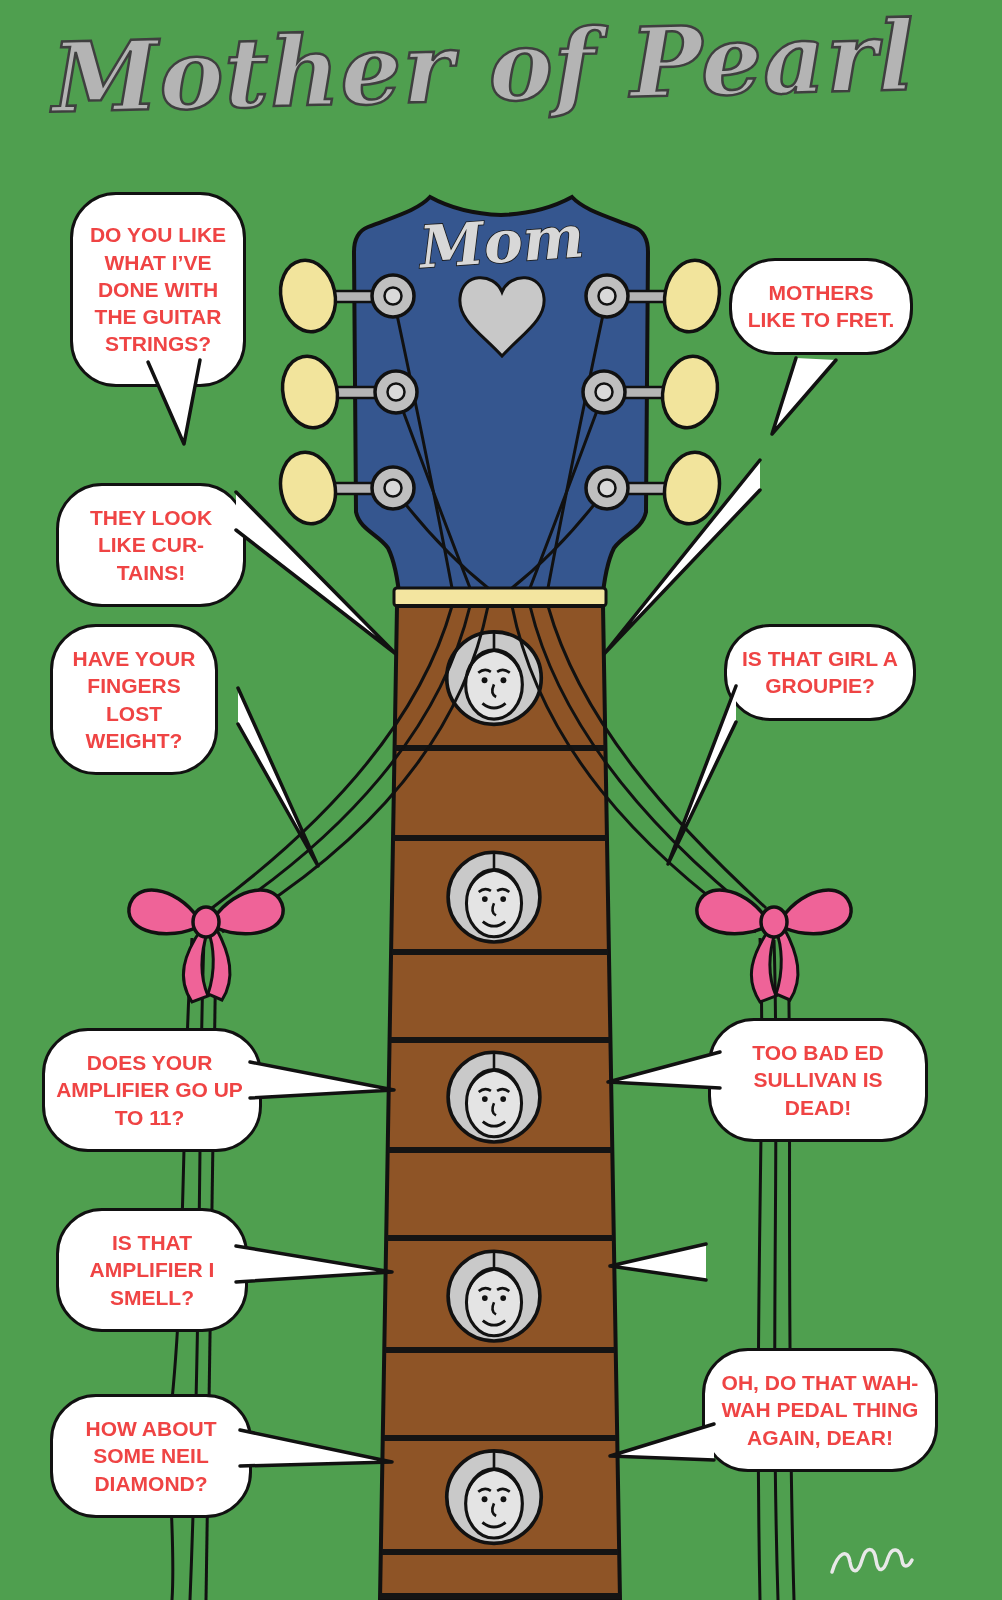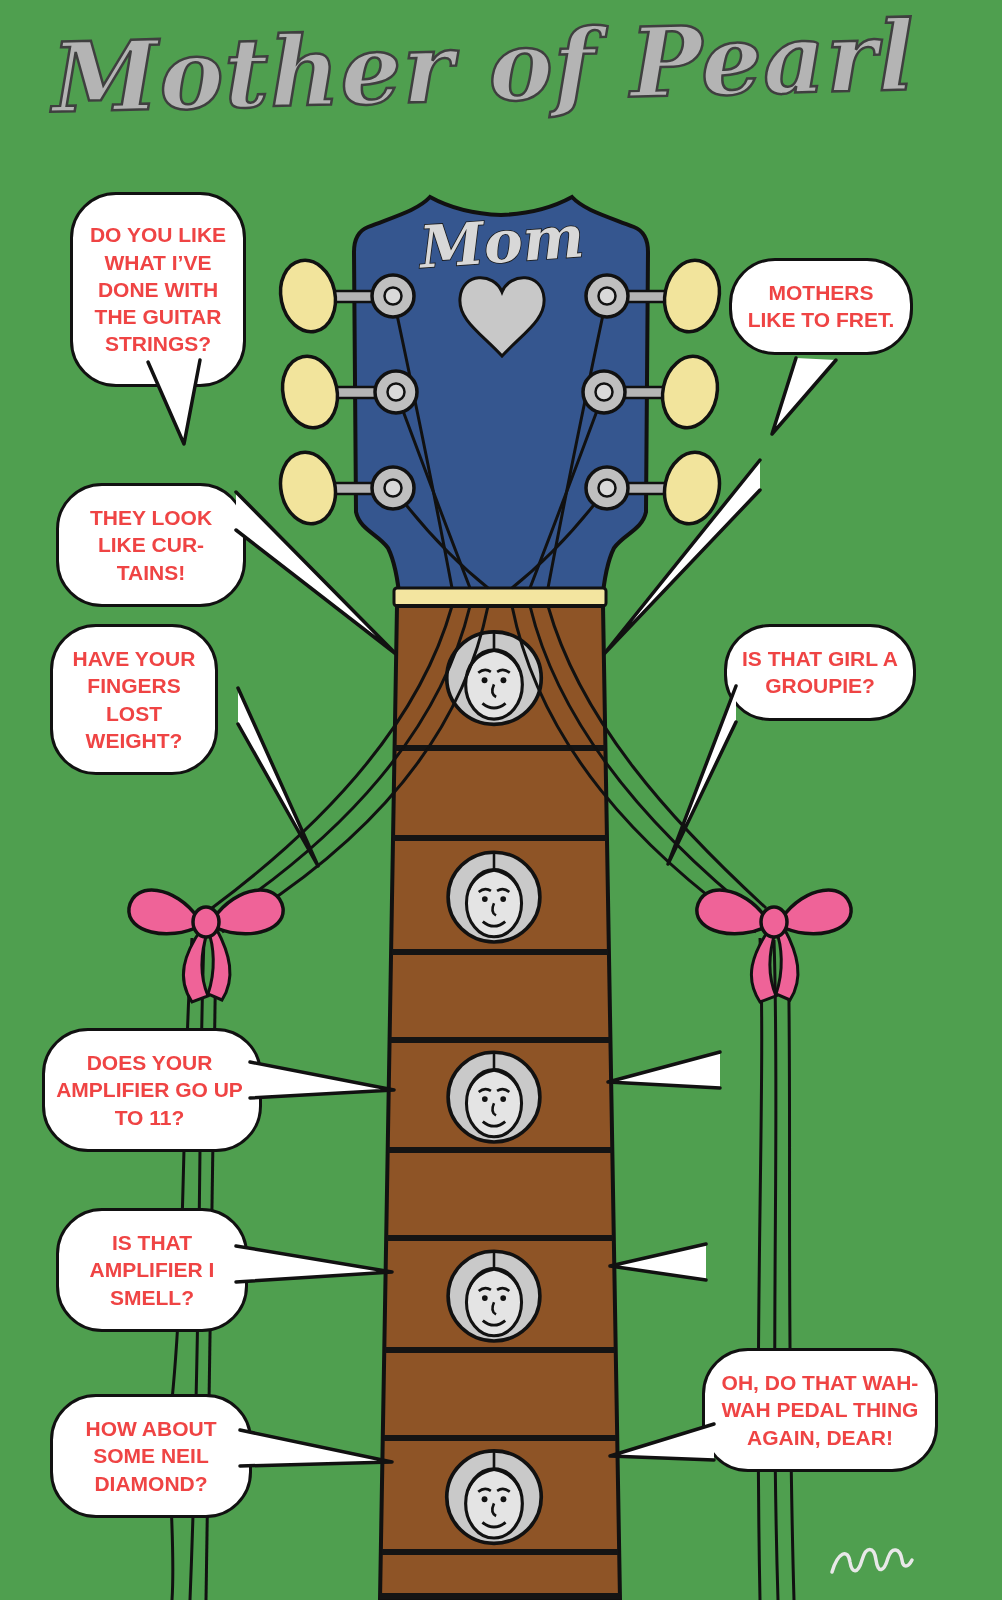--- a/index.html
+++ b/index.html
@@ -186,20 +186,23 @@
     </div>
   <div class="bubble b5">
       <span>HOW ABOUT SOME NEIL DIAMOND?</span>
     </div>
   <div class="bubble b6">
       <span>MOTHERS LIKE TO FRET.</span>
     </div>
   <div class="bubble b8">
       <span>IS THAT GIRL A GROUPIE?</span>
     </div>
+  <div class="bubble b9">
+      <span>TOO BAD ED SULLIVAN IS DEAD!</span>
+    </div>
   <div class="bubble b11">
       <span>OH, DO THAT WAH-WAH PEDAL THING AGAIN, DEAR!</span>
     </div>
 
   <svg class="layer tails" width="1002" height="1600" viewBox="0 0 1002 1600">
     <g fill="#ffffff" stroke="#111" stroke-width="3.5" stroke-linejoin="round" stroke-linecap="round">
       <path d="M148,362 L184,444 L200,360"></path>
       <path d="M236,492 L396,654 L236,530"></path>
       <path d="M238,688 L318,866 L238,724"></path>
       <path d="M250,1062 L394,1090 L250,1098"></path>

